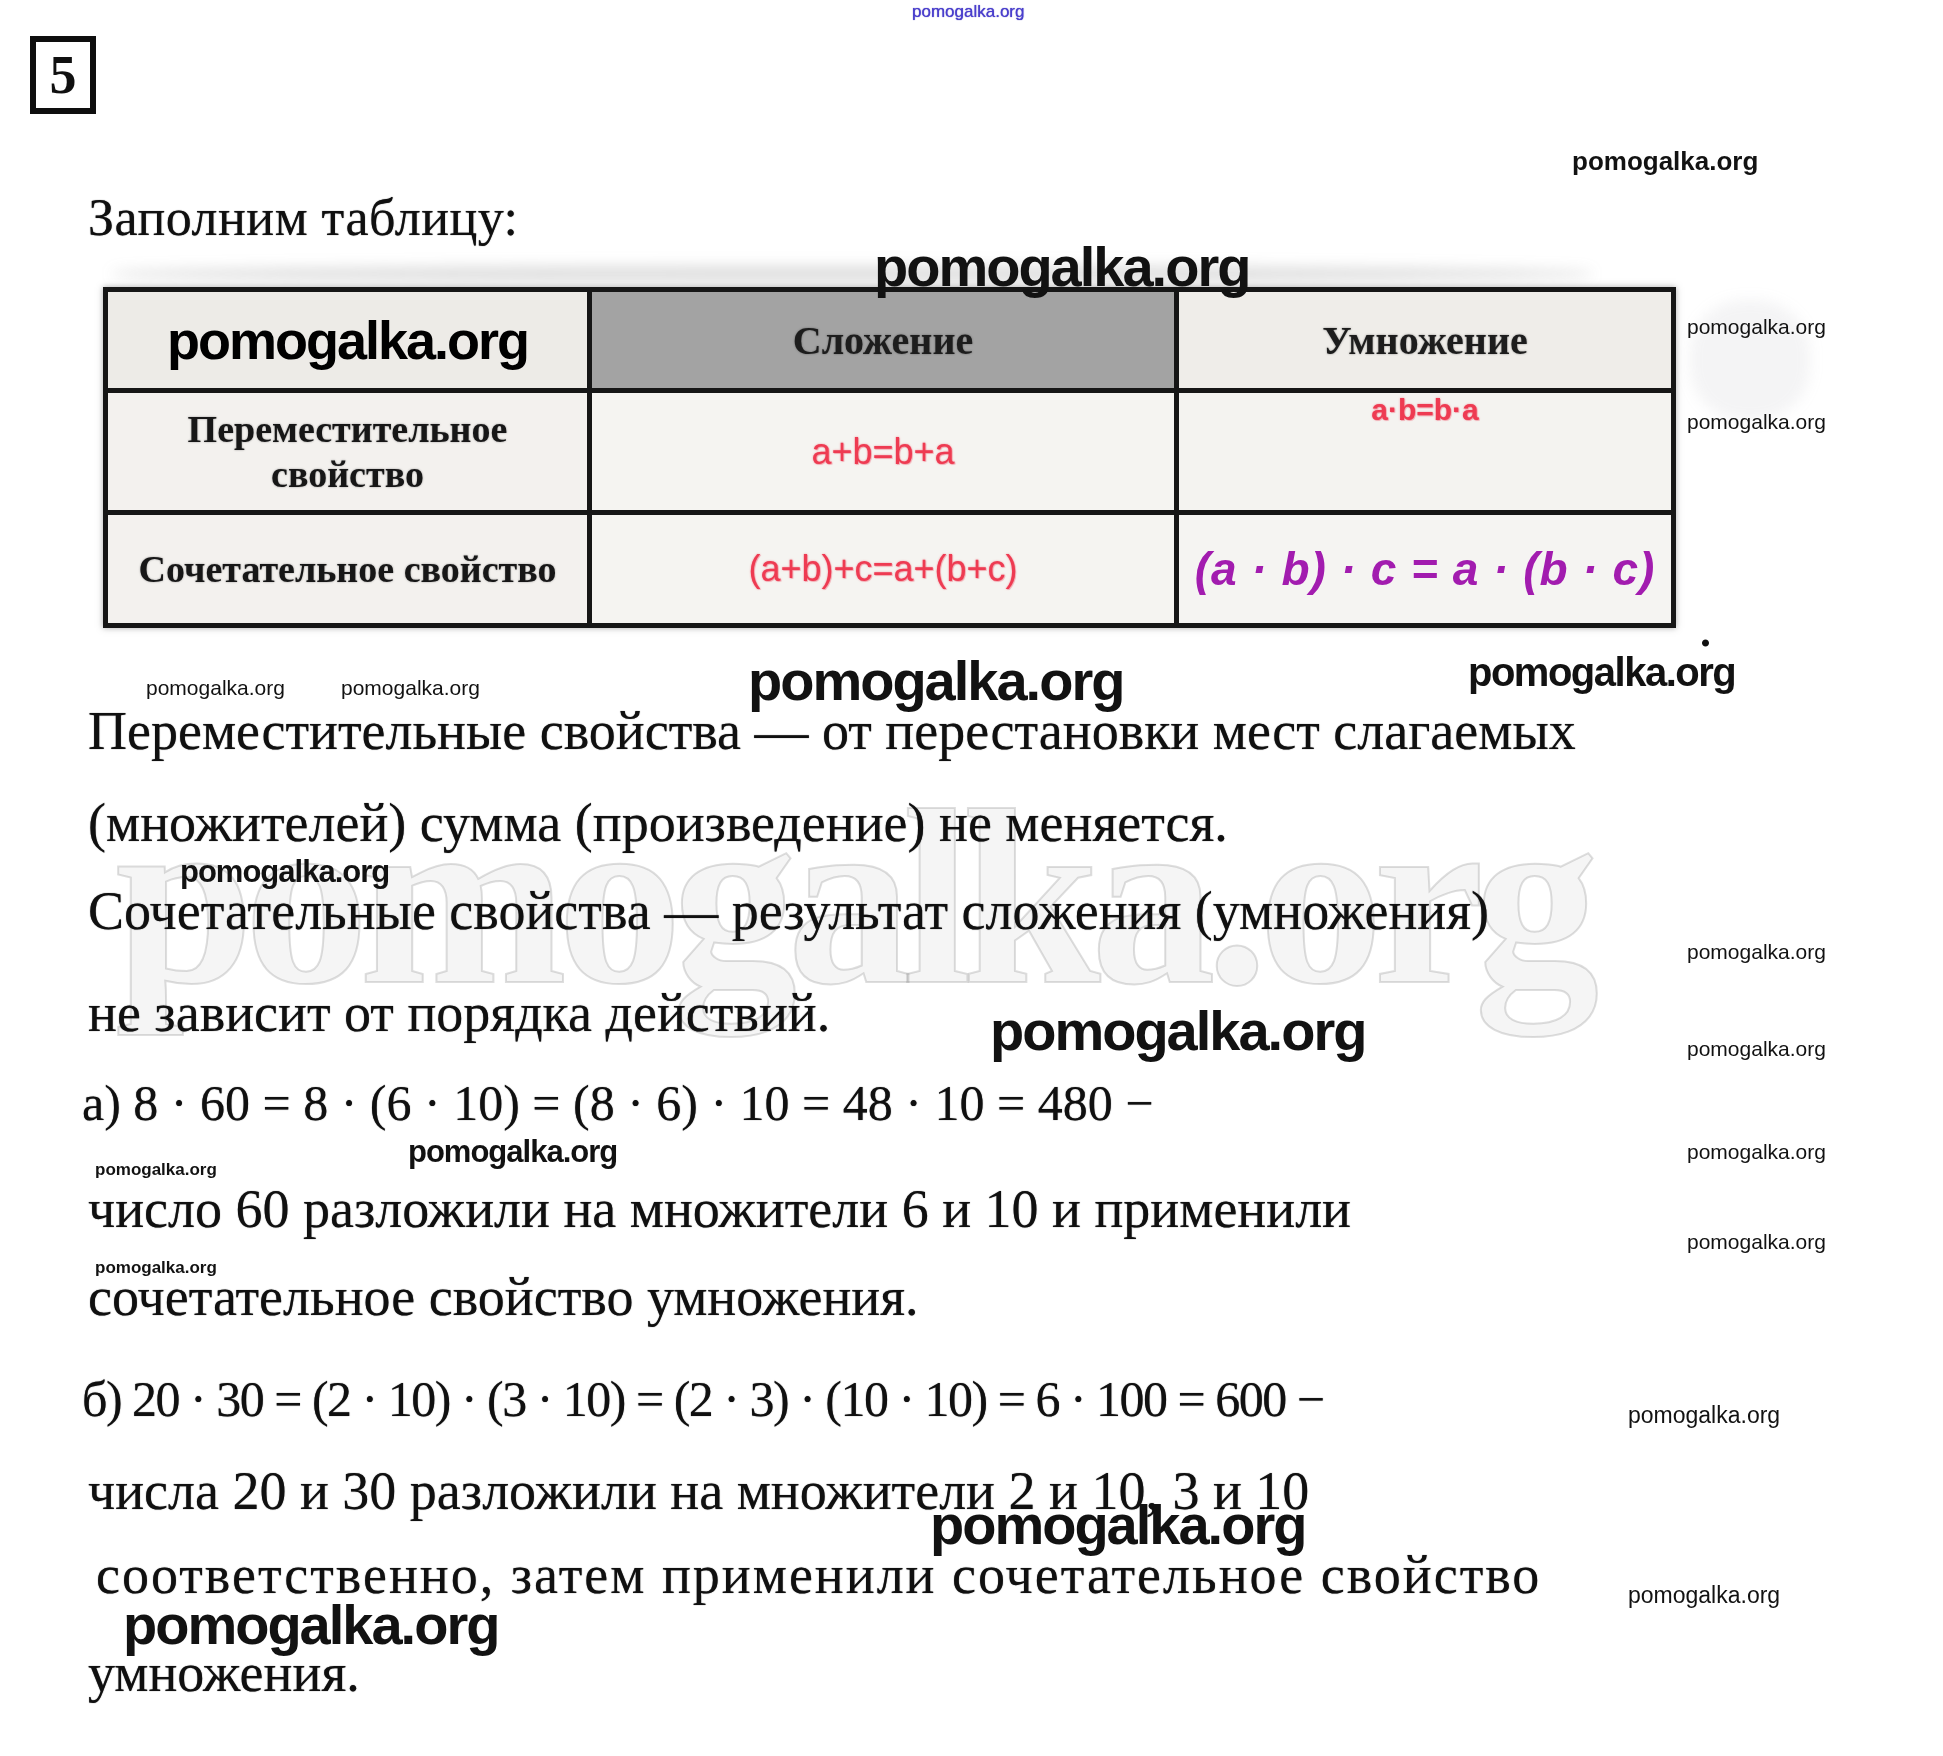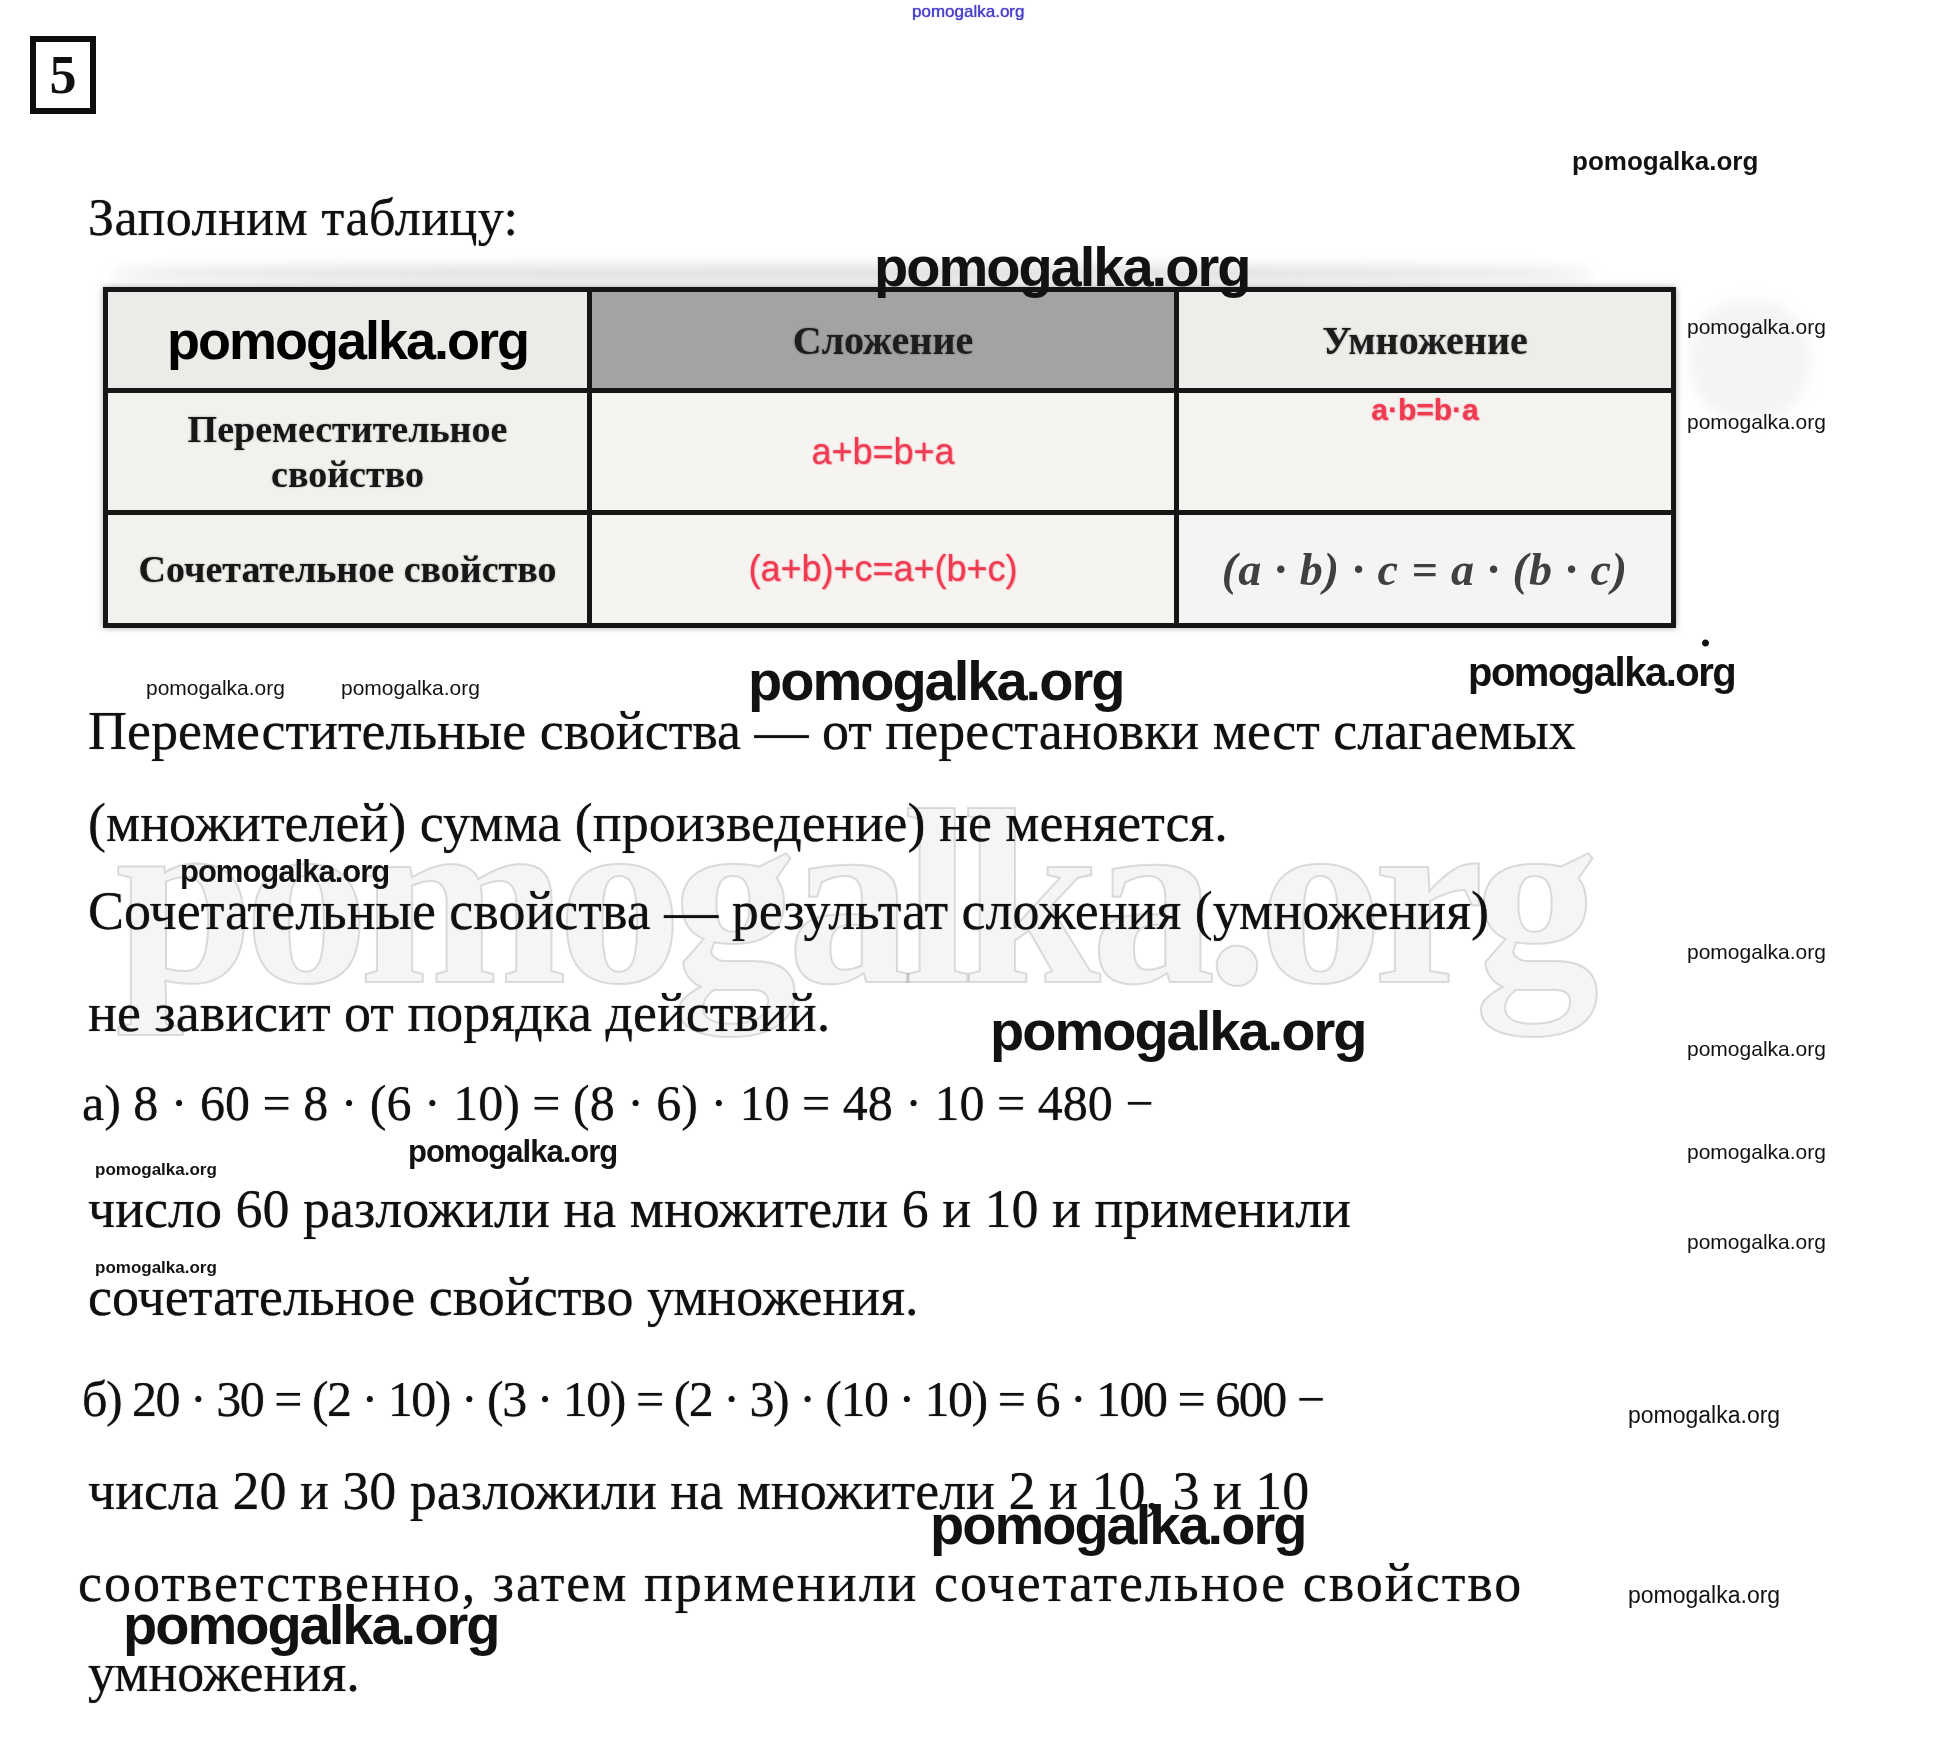--- a/index.html
+++ b/index.html
@@ -35,22 +35,22 @@
   .r-first{border-top:none;}
   .hdr-label{font-size:40px;font-weight:700;color:#1d1d1d;text-shadow:0 0 2px rgba(30,30,30,.5);}
   .row-label{font-size:38px;font-weight:700;color:#171717;text-align:center;line-height:1.18;
              width:92%;text-shadow:0 0 2px rgba(30,30,30,.45);}
   .wm-cell{font-family:"Liberation Sans",sans-serif;font-size:54px;font-weight:700;
            letter-spacing:-2px;color:#000;}
   .red-f{font-family:"Liberation Sans",sans-serif;font-size:36px;color:#ee3b52;
          text-shadow:0 0 2px rgba(238,59,82,.55),1px 1px 0 rgba(238,59,82,.25);}
   .red-small{font-size:30px;font-weight:700;}
   .cell-top{align-items:flex-start;box-sizing:border-box;}
-  .assoc-mul{font-size:46px;font-weight:700;font-style:italic;color:#404040;
-             font-family:Liberation Serif, serif;letter-spacing:1px;}
+  .assoc-mul{font-size:46px;font-weight:700;font-style:italic;color:#a21caf;
+             font-family:Liberation Sans, sans-serif;letter-spacing:1px;}
   .period{position:absolute;left:1698px;top:592px;font-size:60px;z-index:2;}
   
   .wm{position:absolute;font-family:"Liberation Sans",sans-serif;color:#121212;
       white-space:nowrap;z-index:3;}
   .wm-b56{font-size:56px;font-weight:700;letter-spacing:-2px;}
   .wm-b40{font-size:40px;font-weight:700;letter-spacing:-1.5px;}
   .wm-b31{font-size:31px;font-weight:700;letter-spacing:-1px;}
   .wm-s21{font-size:21px;font-weight:400;}
   .wm-s23{font-size:23px;font-weight:400;}
   .wm-t17{font-size:17px;font-weight:700;}
@@ -114,21 +114,21 @@
 
   <div class="tline" style="left:88px;top:700px;">Переместительные свойства — от перестановки мест слагаемых</div>
   <div class="tline" style="left:88px;top:792px;">(множителей) сумма (произведение) не меняется.</div>
   <div class="tline" style="left:88px;top:880px;">Сочетательные свойства — результат сложения (умножения)</div>
   <div class="tline" style="left:88px;top:982px;">не зависит от порядка действий.</div>
   <div class="tline mline" style="left:82px;top:1074px;text-align:center;">а) 8 · 60 = 8 · (6 · 10) = (8 · 6) · 10 = 48 · 10 = 480 −</div>
   <div class="tline" style="left:88px;top:1178px;">число 60 разложили на множители 6 и 10 и применили</div>
   <div class="tline" style="left:88px;top:1266px;">сочетательное свойство умножения.</div>
   <div class="tline mline tight" style="left:82px;top:1370px;">б) 20 · 30 = (2 · 10) · (3 · 10) = (2 · 3) · (10 · 10) = 6 · 100 = 600 −</div>
   <div class="tline" style="left:88px;top:1460px;">числа 20 и 30 разложили на множители 2 и 10, 3 и 10</div>
-  <div class="tline lsp" style="left:78px;top:1544px;margin-top:8px;">соответственно, затем применили сочетательное свойство</div>
+  <div class="tline lsp" style="left:96px;top:1544px;">соответственно, затем применили сочетательное свойство</div>
   <div class="tline" style="left:88px;top:1642px;">умножения.</div>
 
   <div class="wm wm-blue" style="left:912px;top:2px;">pomogalka.org</div>
   <div class="wm wm-tr26" style="left:1572px;top:146px;">pomogalka.org</div>
   <div class="wm wm-b56" style="left:874px;top:234px;">pomogalka.org</div>
 
   <div class="wm wm-s21" style="left:1687px;top:315px;">pomogalka.org</div>
   <div class="wm wm-s21" style="left:1687px;top:410px;">pomogalka.org</div>
 
   <div class="wm wm-s21" style="left:146px;top:676px;">pomogalka.org</div>

